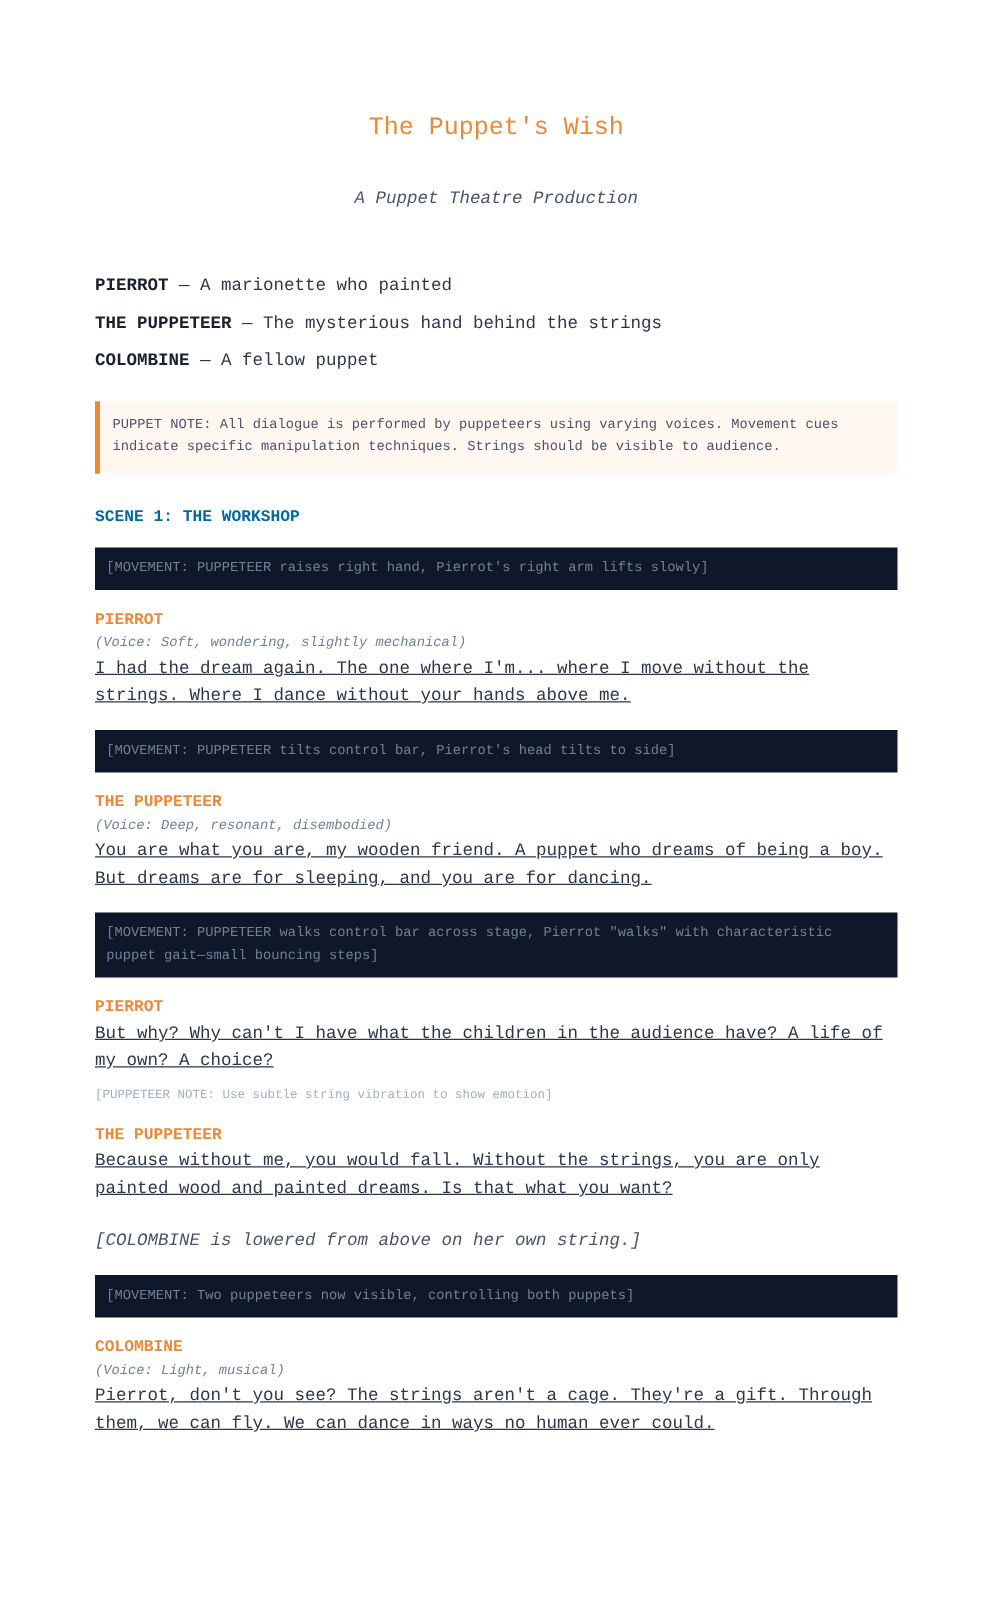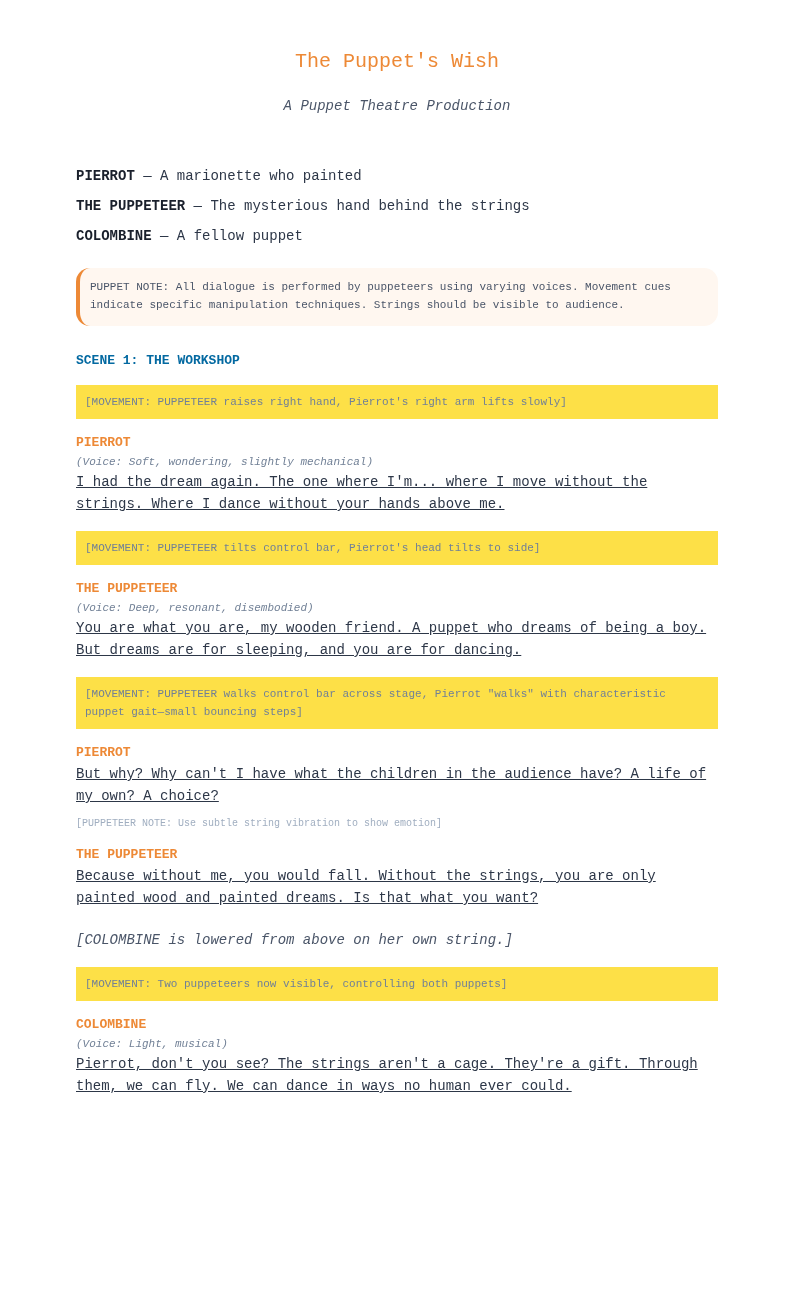--- a/index.html
+++ b/index.html
@@ -3,48 +3,48 @@
 <meta charset="utf-8">
 <style>
   html, body { margin: 0; padding: 0; background: #ffffff; }
   body {
     width: 794px; height: 1290px; overflow: hidden;
     font-family: "Liberation Mono", "DejaVu Sans Mono", monospace;
     color: #2d3748;
   }
   .page { position: relative; padding: 0 76px; }
   .title {
-    margin: 0; padding-top: 49px;
+    margin: 0; padding-top: 90px;
     text-align: center; font-size: 20px; font-weight: normal;
     color: #ed8936; line-height: 26px;
   }
   .subtitle {
-    margin: 4px; padding-top: 18px;
+    margin: 16px; padding-top: 18px;
     text-align: center; font-size: 14px; font-style: italic;
     color: #4a5568; line-height: 18px;
   }
   .cast { margin-top: 52px; }
   .cast-item { font-size: 14px; line-height: 18px; margin-bottom: 12px; color: #2d3748; }
   .cast-item b { font-weight: bold; color: #1a202c; }
   .note {
     margin-top: 23px;
     background: #fff7f0;
     border-left: 4px solid #ed8936;
     padding: 10px 28px 12px 10px;
-    font-size: 11px; line-height: 18px; color: #4a5568; border-radius: 14px;
+    font-size: 11px; line-height: 18px; color: #4a5568;
   }
   .scene {
     margin-top: 27px; font-size: 13px; font-weight: bold; color: #0369a1; line-height: 16px;
   }
   .direction {
     margin-top: 20px; font-size: 14px; font-style: italic; color: #4a5568; line-height: 22px;
   }
   .movement {
     margin-top: 16px;
-    background: #fde047;
+    background: #0f172a;
     padding: 8px 9px 8px 9px;
     font-size: 11px; line-height: 18px; color: #718096;
   }
   .speaker {
     margin-top: 16px; font-size: 13px; font-weight: bold; color: #ed8936; line-height: 16px;
   }
   .voice {
     margin-top: 4px; font-size: 11px; font-style: italic; color: #718096; line-height: 14px;
   }
   .line { margin-top: 2px; font-size: 14px; line-height: 22px; color: #2d3748; text-decoration: underline; }

